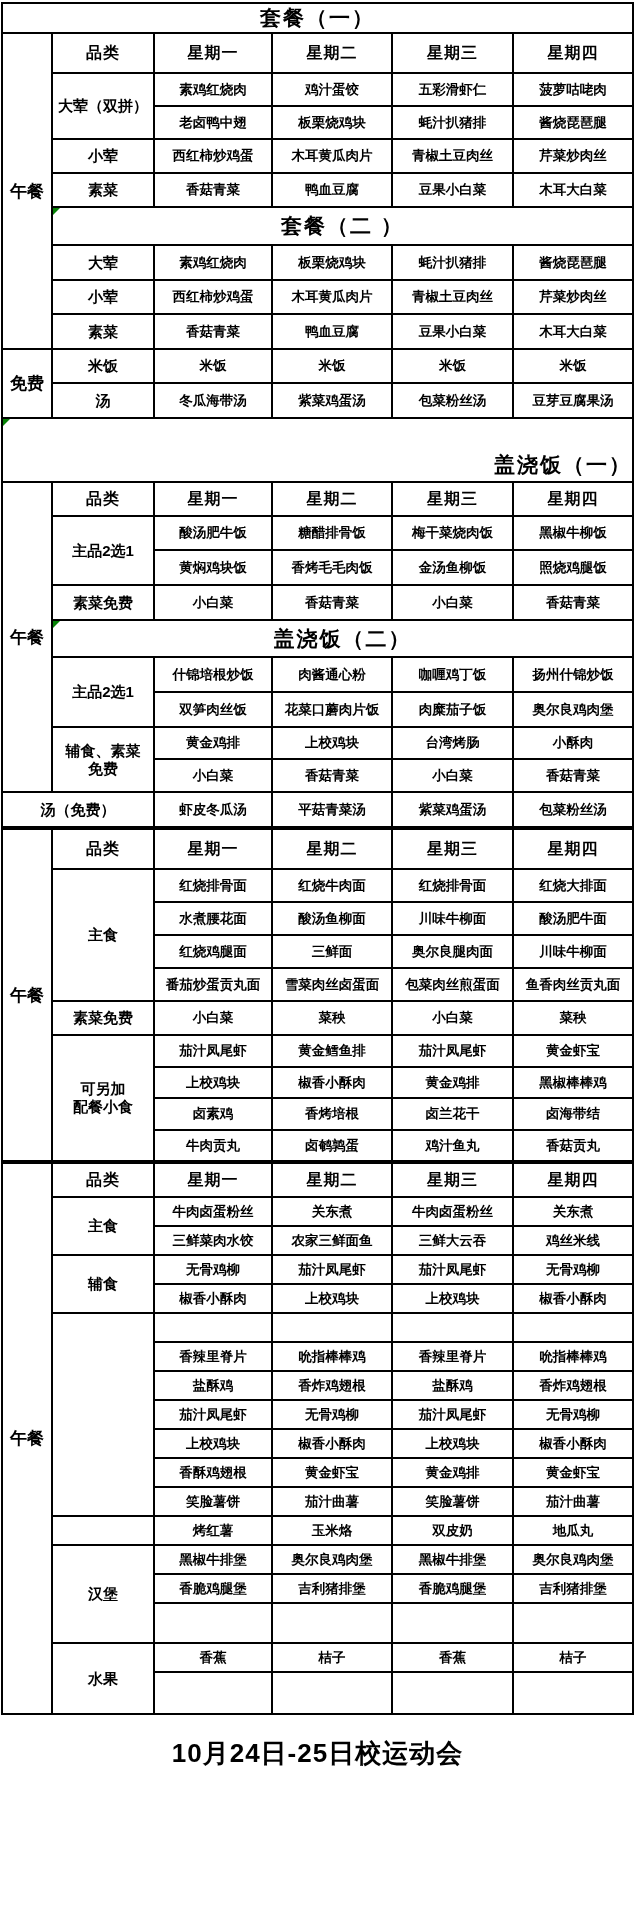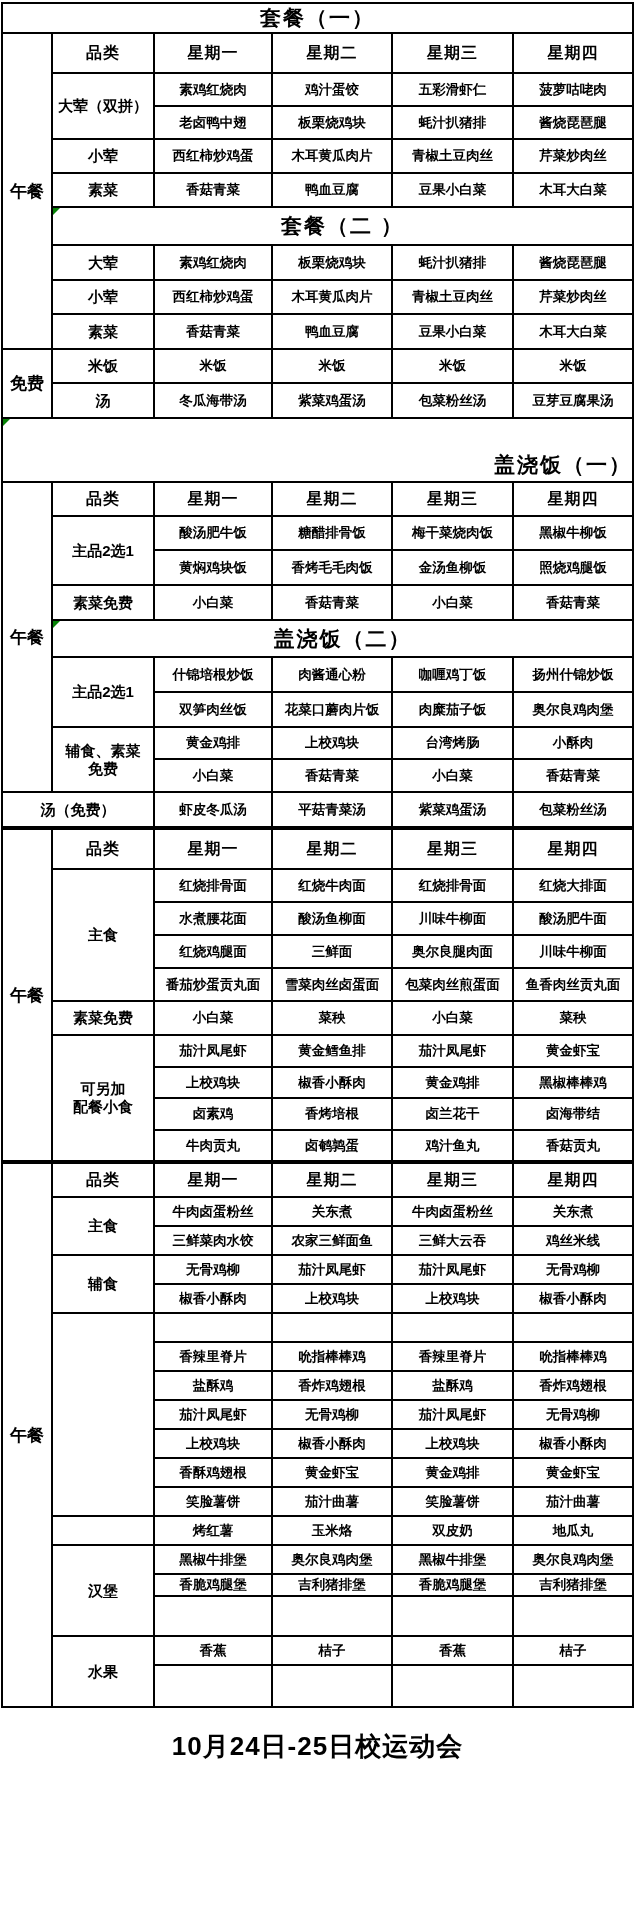--- a/index.html
+++ b/index.html
@@ -410,21 +410,21 @@
           <td class="ic">双皮奶</td>
           <td class="ic">地瓜丸</td>
         </tr>
         <tr style="height: 29px;">
           <td class="cc" rowspan="3">汉堡</td>
           <td class="ic">黑椒牛排堡</td>
           <td class="ic">奥尔良鸡肉堡</td>
           <td class="ic">黑椒牛排堡</td>
           <td class="ic">奥尔良鸡肉堡</td>
         </tr>
-        <tr style="height: 22px;">
+        <tr style="height: 29px;">
           <td class="ic">香脆鸡腿堡</td>
           <td class="ic">吉利猪排堡</td>
           <td class="ic">香脆鸡腿堡</td>
           <td class="ic">吉利猪排堡</td>
         </tr>
         <tr style="height: 40px;">
           <td class="ic"></td>
           <td class="ic"></td>
           <td class="ic"></td>
           <td class="ic"></td>

